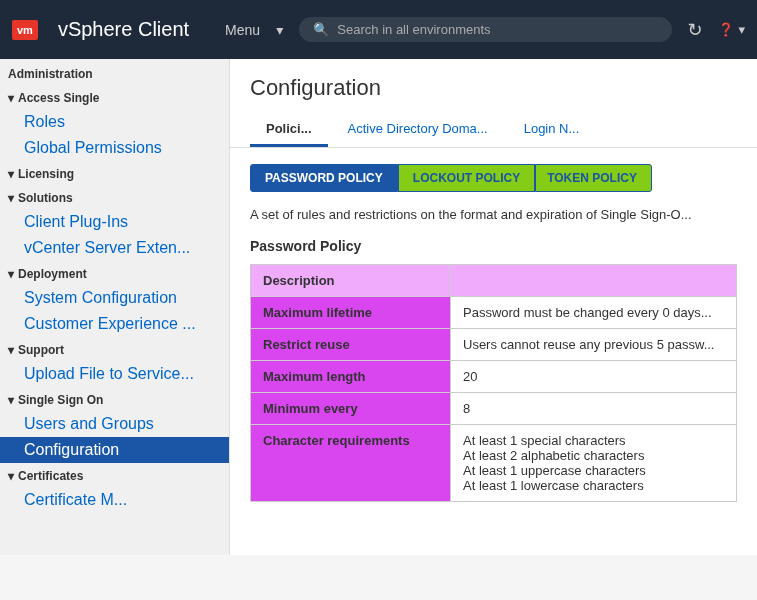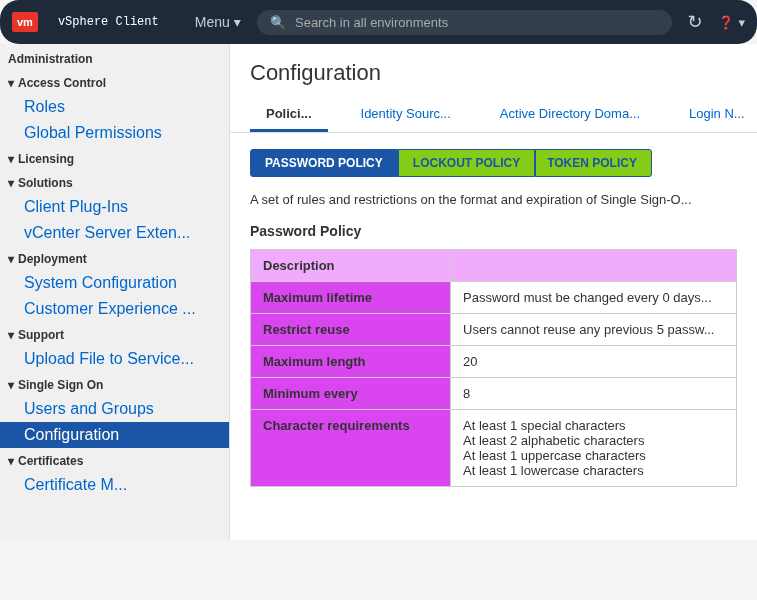--- a/index.html
+++ b/index.html
@@ -3,50 +3,48 @@
   <meta charset="utf-8">
   <style>
     * { box-sizing: border-box; margin: 0; padding: 0; }
     body { font-family: Arial, sans-serif; font-size: 13px; background: #f5f5f5; width: 757px; height: 600px; overflow: hidden; }
 
     
     .topbar {
       background: #1a1a2e;
       background: #2c3e50;
       background: #1e2a3a;
-      height: 44px;
+      height: 59px;
       display: flex;
       align-items: center;
       padding: 0 12px;
       gap: 16px;
       color: white;
-      border-radius: 19px;
     }
     .topbar-logo {
       background: #e8352a;
       color: white;
       font-weight: bold;
       font-size: 11px;
       padding: 4px 5px;
       border-radius: 2px;
       margin-right: 4px;
     }
     .topbar-brand {
       color: white;
-      font-size: 12px;
+      font-size: 20px;
       font-weight: 300;
       margin-right: 20px;
-      font-family: Liberation Mono, monospace;
     }
     .topbar-menu {
       color: #ccc;
       font-size: 14px;
       display: flex;
       align-items: center;
-      gap: 4px;
+      gap: 16px;
       cursor: pointer;
     }
     .topbar-search {
       flex: 1;
       display: flex;
       align-items: center;
       background: rgba(255,255,255,0.1);
       border-radius: 20px;
       padding: 5px 14px;
       gap: 8px;
@@ -114,21 +112,21 @@
       border-bottom: 1px solid #ddd;
     }
     .main-title {
       font-size: 22px;
       font-weight: 300;
       color: #333;
       margin-bottom: 12px;
     }
     .tabs {
       display: flex;
-      gap: 17px;
+      gap: 4px;
     }
     .tab {
       padding: 8px 16px;
       font-size: 13px;
       color: #0066cc;
       cursor: pointer;
       border-bottom: 3px solid transparent;
       white-space: nowrap;
     }
     .tab.active {
@@ -228,21 +226,21 @@
   </div>
 </div>
 
 <div class="layout">
 
   <div class="sidebar">
     <div class="sidebar-section-header">Administration</div>
 
     <div class="sidebar-section-toggle">
       <span>▾</span>
-      <span>Access Control</span>
+      <span>Access Single</span>
     </div>
     <div class="sidebar-item">Roles</div>
     <div class="sidebar-item">Global Permissions</div>
 
     <div class="sidebar-section-toggle">
       <span>▾</span>
       <span>Licensing</span>
     </div>
 
     <div class="sidebar-section-toggle">
@@ -277,21 +275,20 @@
       <span>Certificates</span>
     </div>
     <div class="sidebar-item">Certificate M...</div>
   </div>
 
   <div class="main">
     <div class="main-header">
       <div class="main-title">Configuration</div>
       <div class="tabs">
         <div class="tab active">Polici...</div>
-        <div class="tab">Identity Sourc...</div>
         <div class="tab">Active Directory Doma...</div>
         <div class="tab">Login N...</div>
       </div>
     </div>
 
     <div class="main-body">
       <div class="policy-buttons">
         <button class="policy-btn active">PASSWORD POLICY</button>
         <button class="policy-btn">LOCKOUT POLICY</button>
         <button class="policy-btn">TOKEN POLICY</button>

